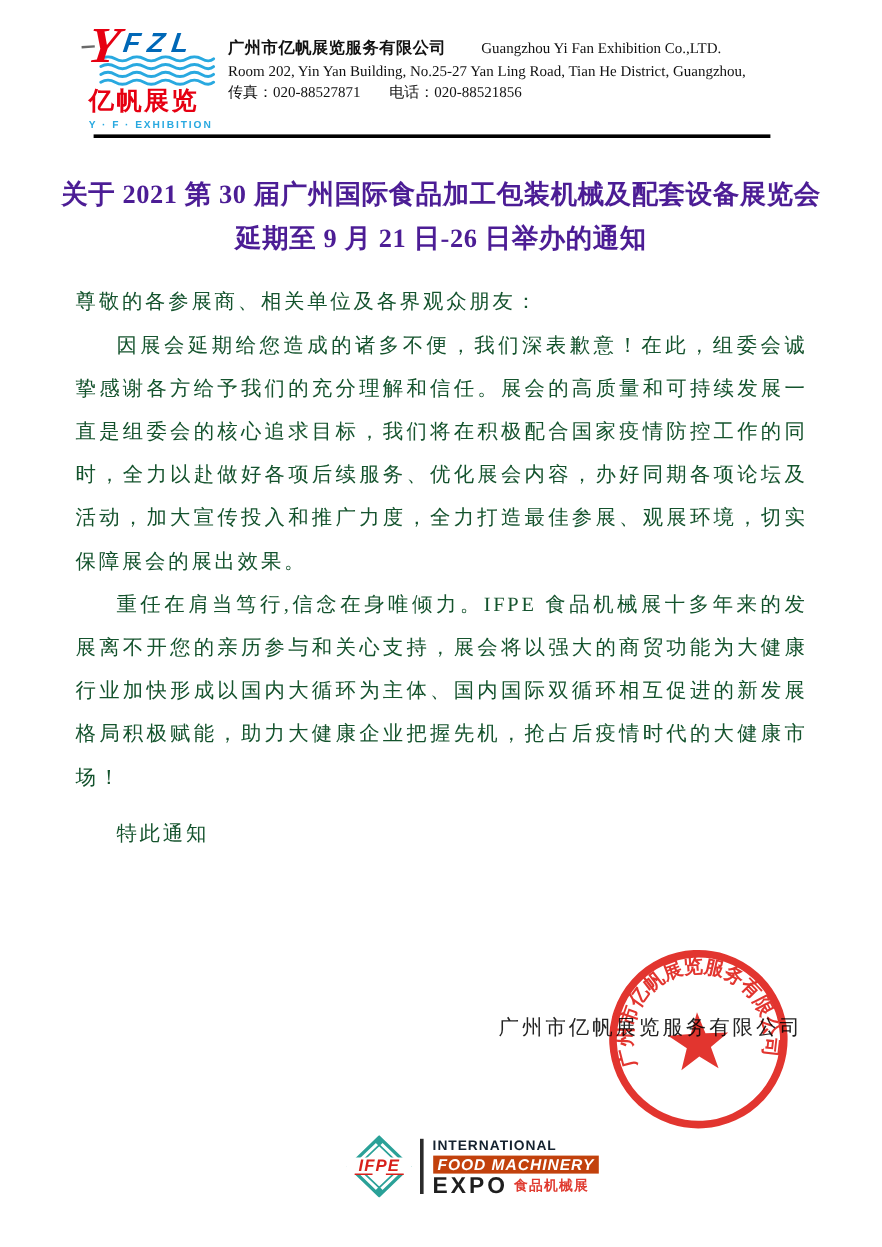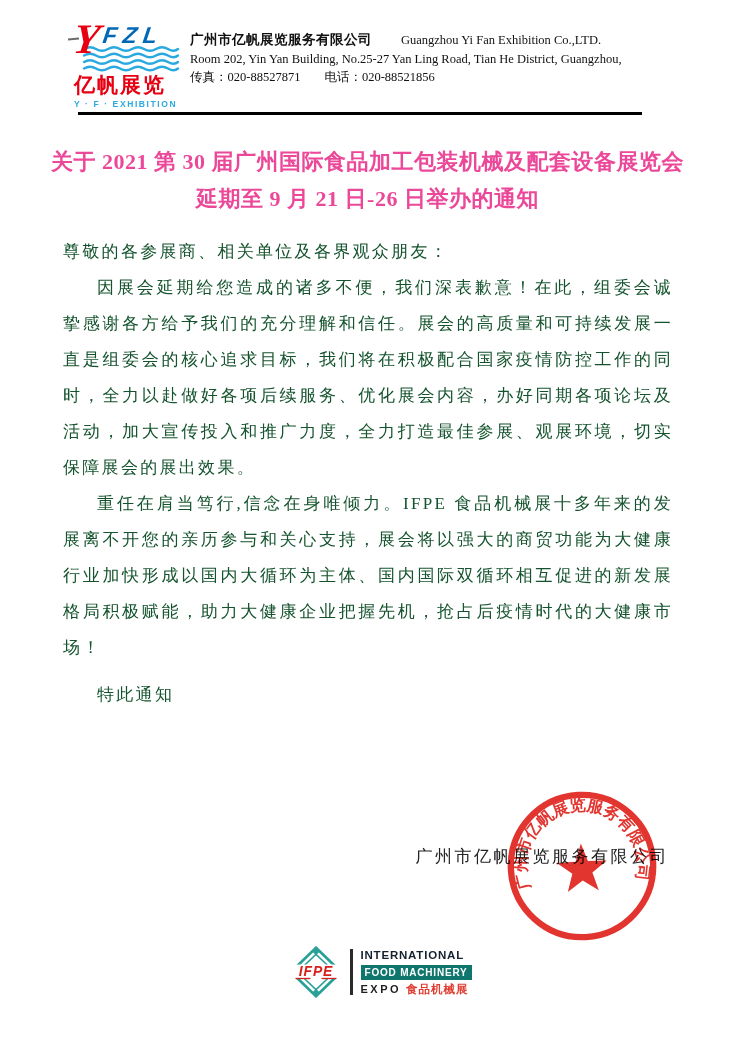--- a/index.html
+++ b/index.html
@@ -37,21 +37,21 @@
   }
   .company-info { position:absolute; left:190px; top:31px; width:480px; font-size:12.5px; line-height:18.5px; color:#111; }
   .ci-row1 .cn { font-family:"Liberation Sans",sans-serif; font-weight:bold; font-size:13.5px; letter-spacing:0.5px; }
   .ci-row1 .en { margin-left:29px; font-size:12.5px; }
   .ci-row4 .tel { margin-left:24px; }
   .header-rule { position:absolute; left:78px; top:112px; width:564px; height:2.5px; background:#000; }
 
   
   .notice-title {
     position:absolute; left:40px; top:143px; width:655px; text-align:center;
-    font-weight:bold; font-size:22px; line-height:37px; color:#ec4899; letter-spacing:0.5px;
+    font-weight:bold; font-size:22px; line-height:37px; color:#4c1d95; letter-spacing:0.5px;
   }
 
   
   .body-text {
     position:absolute; left:63px; top:234px; width:610px;
     font-size:17px; line-height:36px; letter-spacing:2.3px;
     text-align:justify; text-justify:inter-ideograph; color:#14532d;
   }
   .body-text p { text-indent:2em; }
   .body-text p.salutation { text-indent:0; }
@@ -69,25 +69,25 @@
     position:absolute; left:504px; top:788px; width:156px; height:156px;
     mix-blend-mode:multiply; opacity:0.93; transform:rotate(-3deg); pointer-events:none;
   }
 
   
   .footer-logo { position:absolute; left:288px; top:946px; display:flex; align-items:center; }
   .fl-divider { width:2.5px; height:46px; background:#2b2b2b; margin:0 8px 0 6px; }
   .fl-text { font-family:"Liberation Sans",sans-serif; }
   .fl-intl { color:#14212e; font-weight:bold; font-size:11.5px; letter-spacing:0.8px; line-height:14px; }
   .fl-fm {
-    display:inline-block; background:#0f766e; color:#ffffff; font-weight:bold;
-    font-size:10px; letter-spacing:0.8px; line-height:14px; padding:0.5px 4px; margin-top:1.5px;
+    display:inline-block; background:#c2410c; color:#ffffff; font-weight:bold;
+    font-size:13px; letter-spacing:0.8px; line-height:14px; padding:0.5px 4px; margin-top:1.5px;font-style:italic;
   }
   .fl-expo-row { display:flex; align-items:center; margin-top:1.5px; }
-  .fl-expo { color:#1e1e1e; font-size:11px; letter-spacing:2.5px; font-weight:600; line-height:15px; }
+  .fl-expo { color:#1e1e1e; font-size:19px; letter-spacing:2.5px; font-weight:600; line-height:15px; }
   .fl-expo-cn { color:#e03c31; font-weight:bold; font-size:11.5px; letter-spacing:1px; margin-left:5px; }
 </style>
 </head>
 <body>
 
 <div class="page">
 
   <div class="scan-dash"></div>
 
   <div class="logo">

